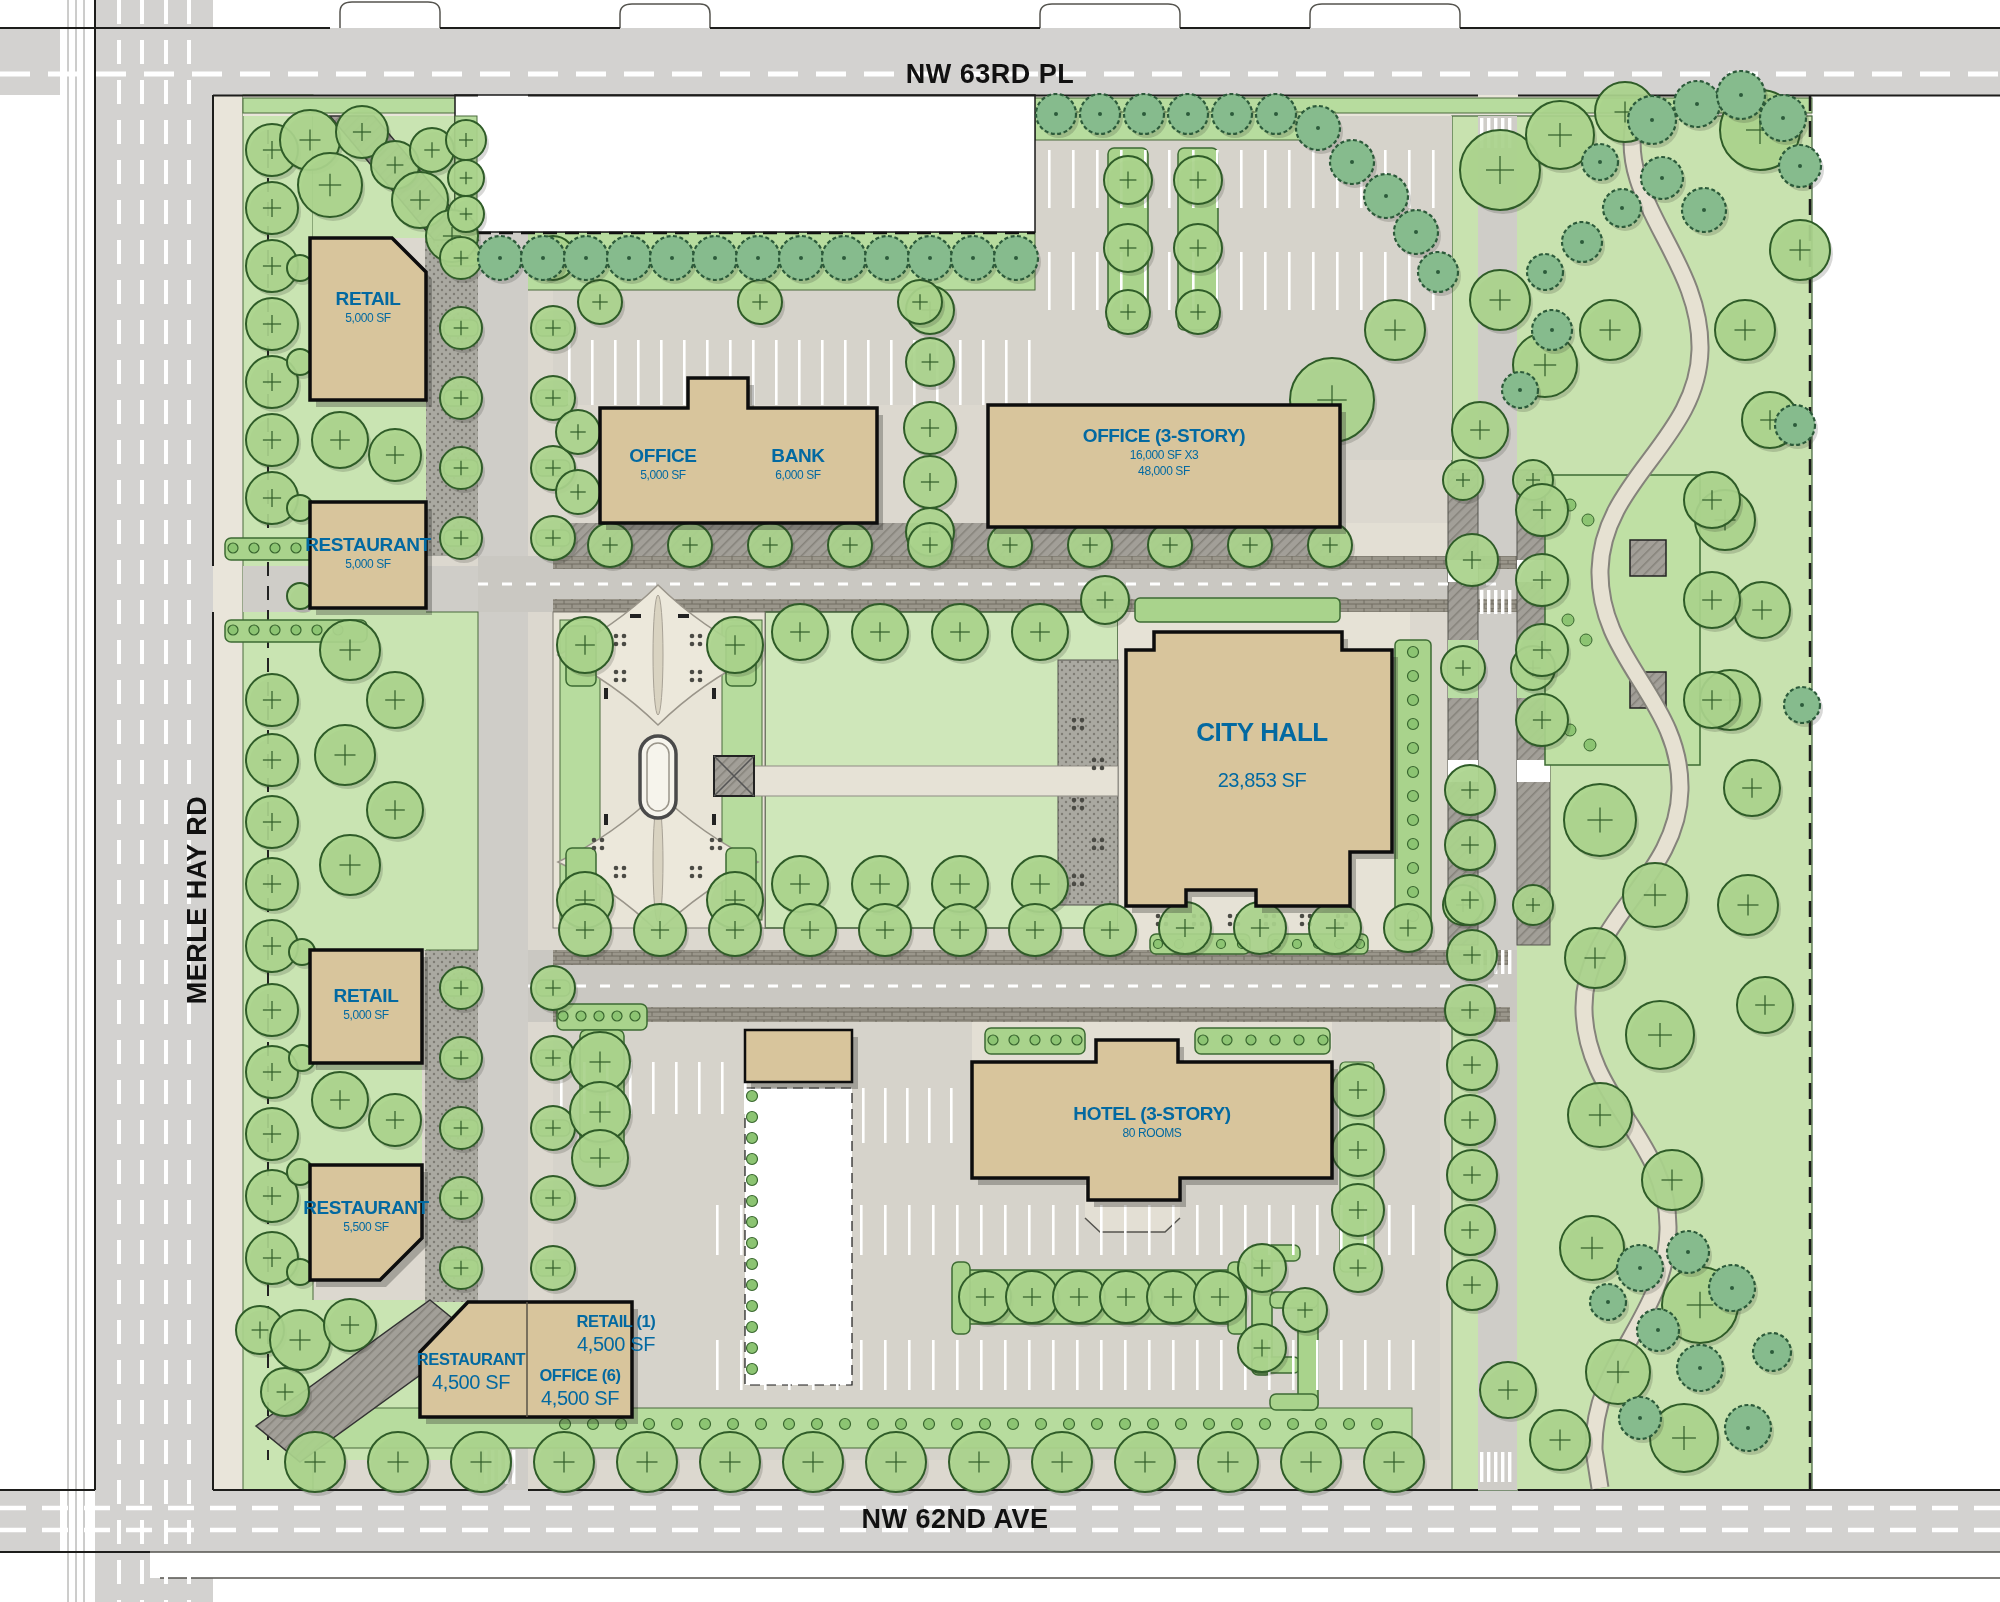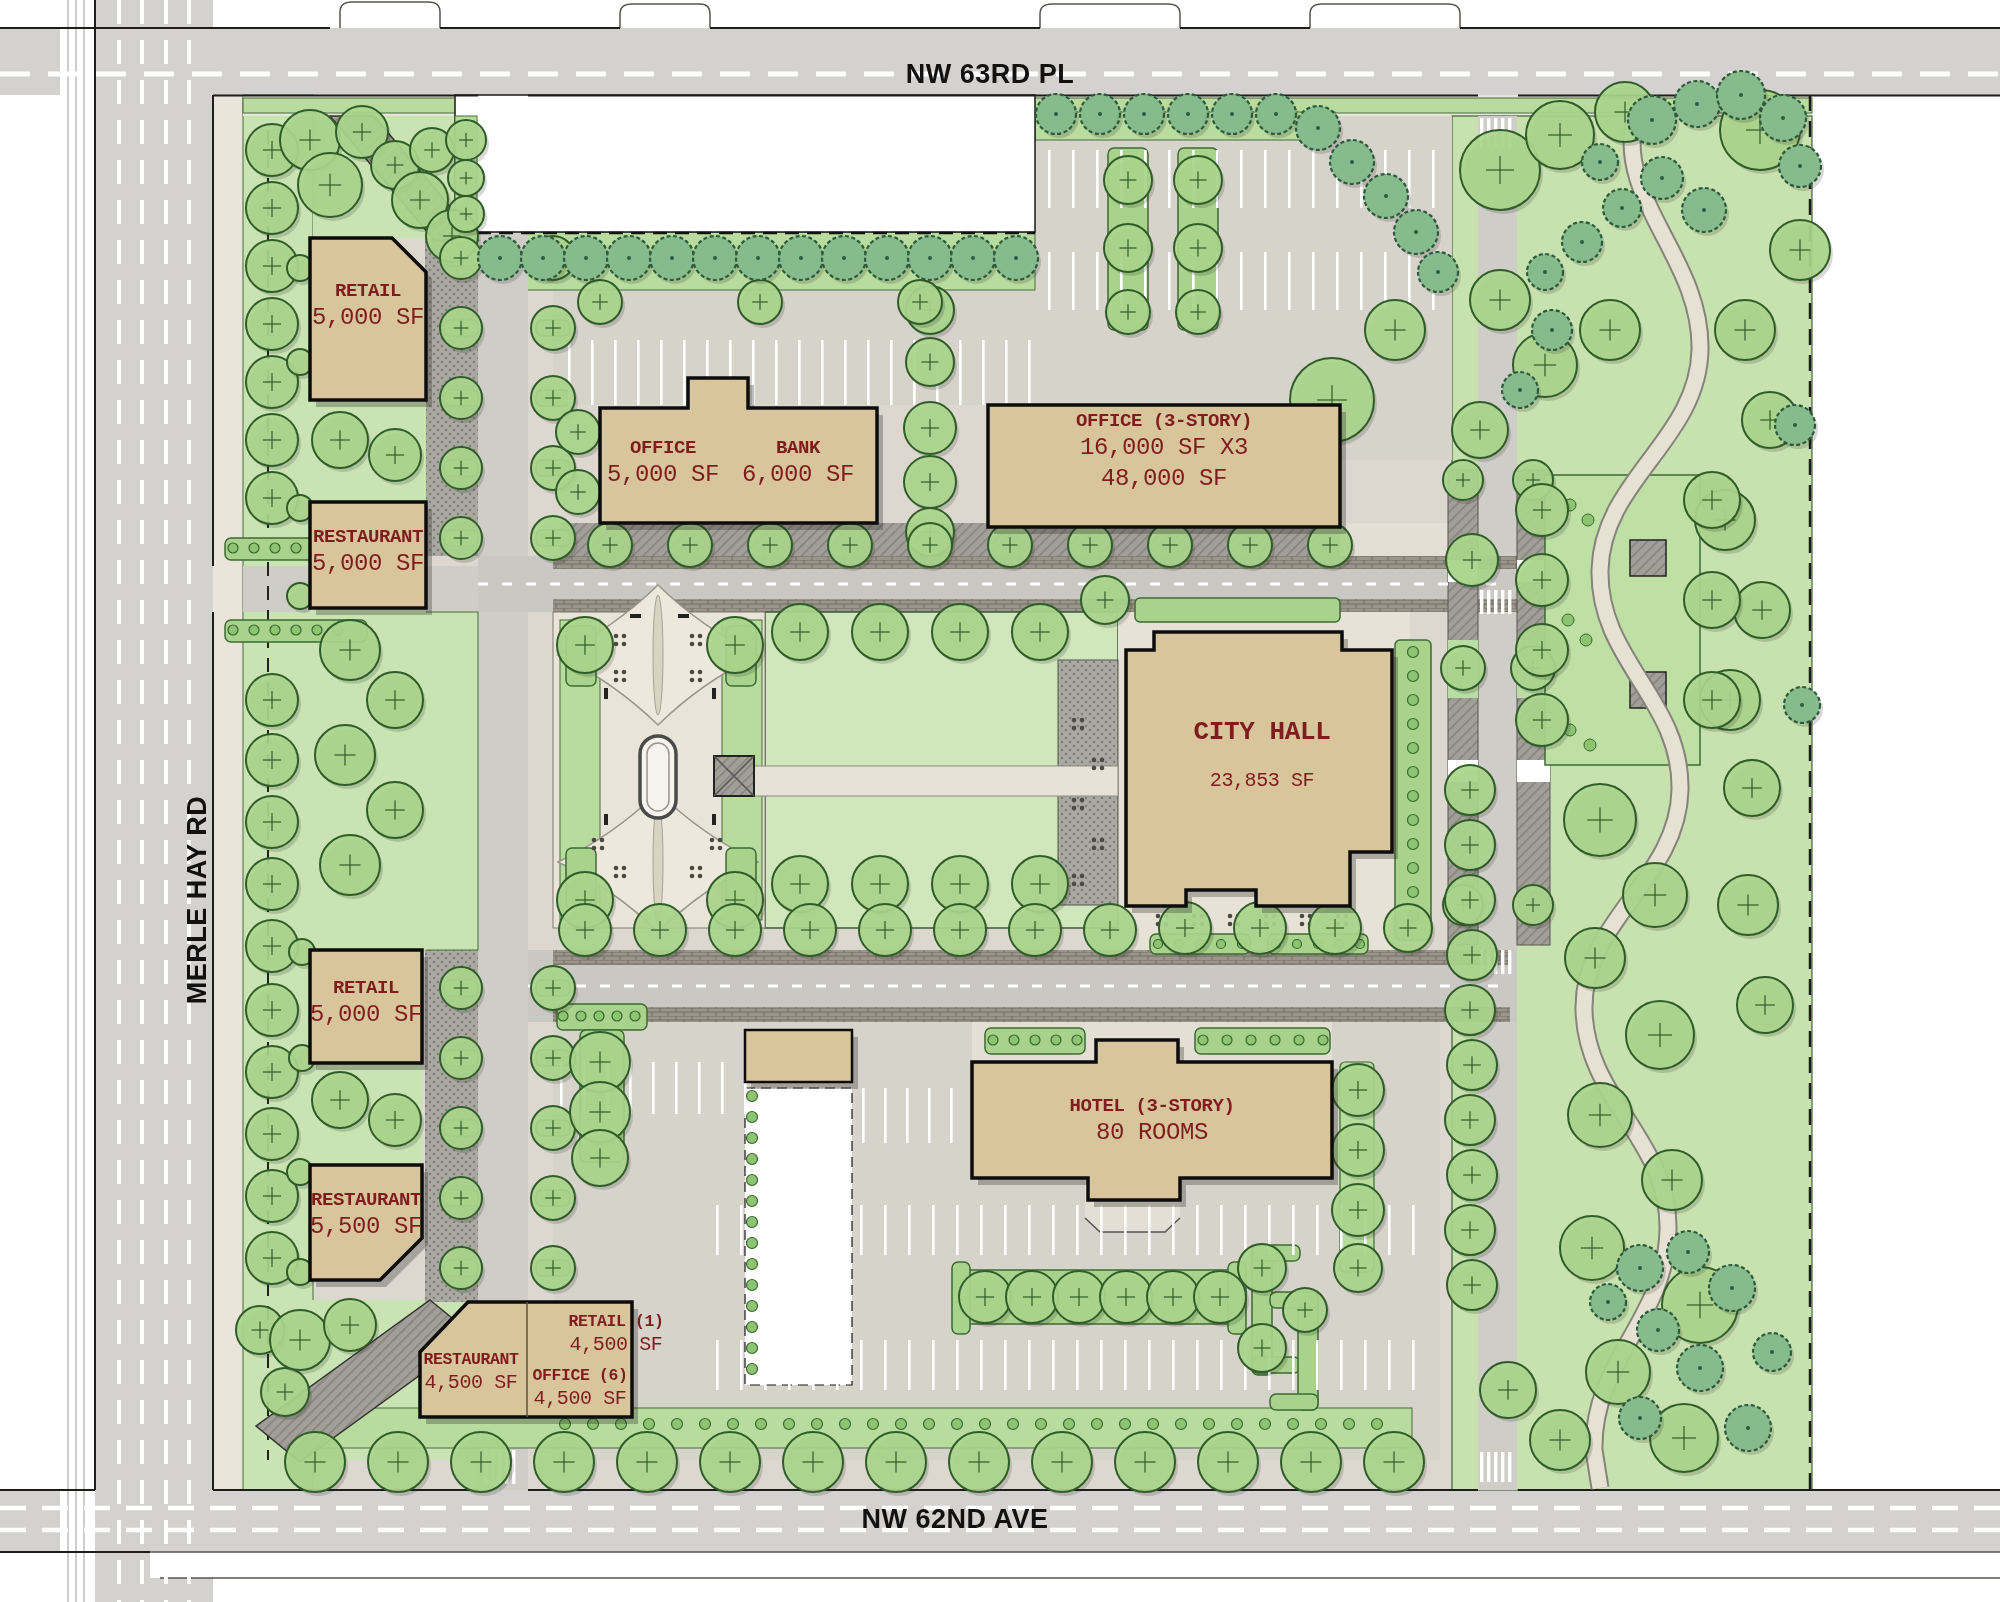--- a/index.html
+++ b/index.html
@@ -1,22 +1,22 @@
 <!DOCTYPE html>
 <html><head>
 <meta charset="utf-8">
 <style>
   html,body{margin:0;padding:0;background:#ffffff;}
   #scene{position:relative;width:2000px;height:1602px;background:#fff;overflow:hidden;
          font-family:"Liberation Sans",sans-serif;padding-left:40px;}
   #plan{position:absolute;left:0;top:0;}
-  .blabel{position:absolute;transform:translate(-50%,-50%);text-align:center;color:#7f1d1d;
-          line-height:1.28;white-space:nowrap;letter-spacing:-0.4px;z-index:5;font-family:Liberation Mono, monospace;}
+  .blabel{position:absolute;transform:translate(-50%,-50%);text-align:center;color:#0369a1;
+          line-height:1.28;white-space:nowrap;letter-spacing:-0.4px;z-index:5;}
   .bname{font-weight:bold;font-size:19px;}
-  .bsize{font-size:24px;}
+  .bsize{font-size:12px;}
   .lg .bname{font-size:26px;}
   .lg .bsize{font-size:20px;margin-top:19px;}
   .sm .bname{font-size:16.5px;}
   .sm .bsize{font-size:20px;}
   .rlabel{position:absolute;transform:translate(-50%,-50%);font-weight:bold;font-size:27px;
           color:#111;letter-spacing:0.5px;white-space:nowrap;z-index:5;}
   .rlabel.vert{transform:translate(-50%,-50%) rotate(-90deg);}
 </style>
 </head>
 <body>

